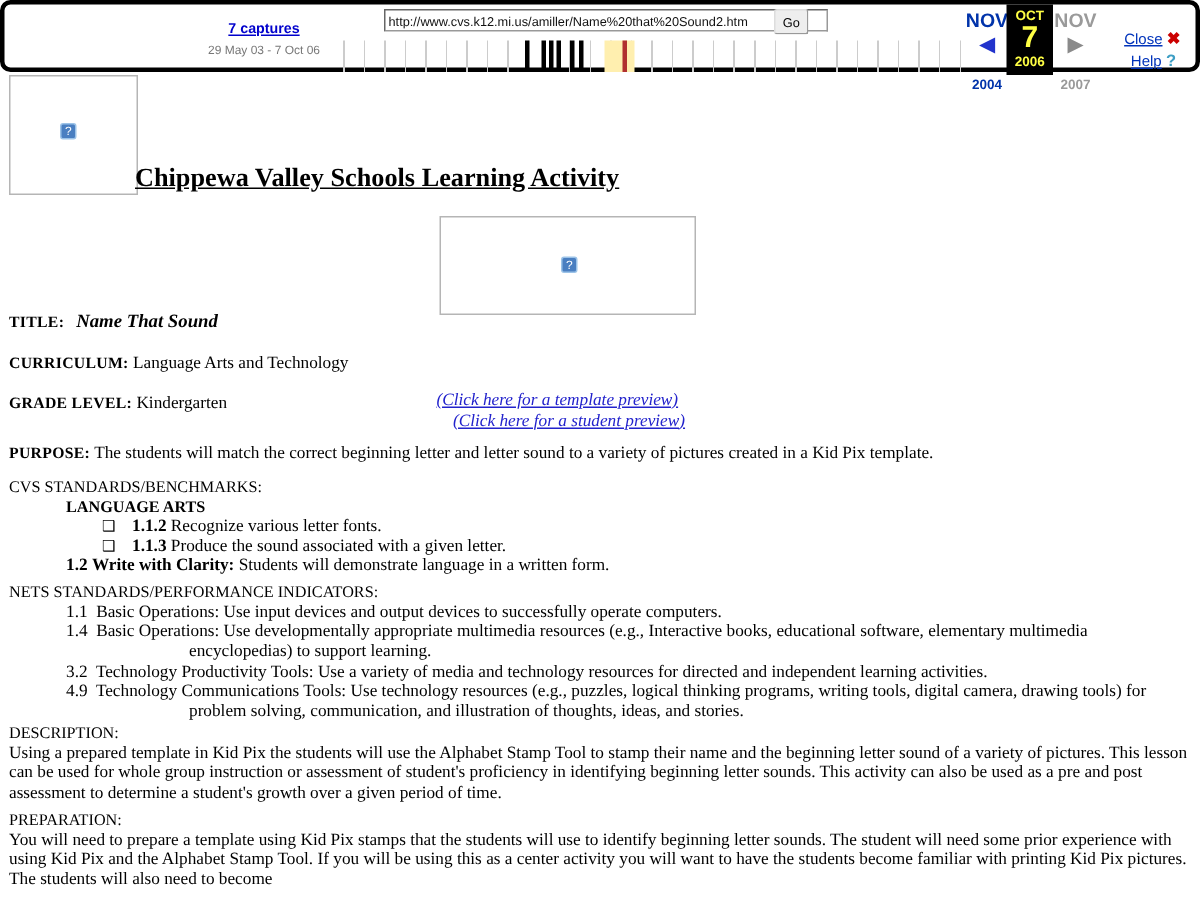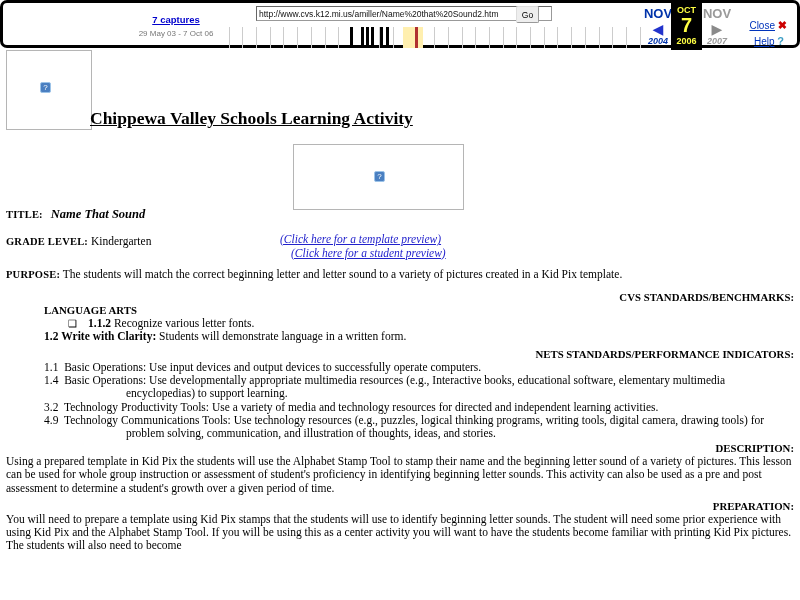--- a/index.html
+++ b/index.html
@@ -27,21 +27,21 @@
     font-size:8.5px; background:#eee; border:1px solid #999;
     border-top-color:#ddd; border-left-color:#ddd; border-radius:2px; cursor:pointer; }
   .wb-timeline { position:absolute; left:213px; top:24px; width:428px; height:21px;
     background:repeating-linear-gradient(to right, transparent 0px, transparent 12.7px, #ccc 12.7px, #ccc 13.7px); }
   .wb-timeline .hl { position:absolute; top:0; height:21px; background:#ffefaf; }
   .wb-timeline .marker { position:absolute; top:0; width:2.5px; height:21px; background:#b03030; }
   .wb-timeline .cap { position:absolute; top:0; width:2.5px; height:21px; background:#000; cursor:pointer; }
   .wb-nav { position:absolute; width:30px; text-align:center; }
   .wb-nav .mon { font-size:13px; font-weight:bold; }
   .wb-nav .arrow { font-size:14px; line-height:14px; margin-top:1px; cursor:pointer; }
-  .wb-nav .yr { font-size:9px; font-weight:bold; margin-top:0; cursor:pointer;font-style:italic; }
+  .wb-nav .yr { font-size:9px; font-weight:bold; margin-top:15px; cursor:pointer; }
   .wb-prev { left:640px; top:3px; color:#0033aa; }
   .wb-prev .arrow { color:#2233cc; }
   .wb-next { left:699px; top:3px; color:#9a9a9a; }
   .wb-next .arrow { color:#8a8a8a; }
   .wb-datebox { position:absolute; left:668px; top:0px; width:31px; height:47px;
     background:#000; color:#ffff44; text-align:center; cursor:pointer; }
   .wb-datebox .m { font-size:9px; font-weight:bold; margin-top:2px; }
   .wb-datebox .d { font-size:20px; font-weight:bold; line-height:21px; }
   .wb-datebox .y { font-size:9px; font-weight:bold; }
   .wb-close { position:absolute; right:10px; top:16px; font-size:10px; }
@@ -62,26 +62,26 @@
     line-height:10px; text-align:center; font-family:"Liberation Sans",sans-serif; }
   .imgbox1 .brokenimg { left:33px; top:31px; }
   .imgbox2 .brokenimg { left:80px; top:26px; }
   .page-h1 { position:absolute; left:84px; top:64px; font-size:17.5px; font-weight:bold;
     text-decoration:underline; white-space:nowrap; }
 
   .row { margin-bottom:14px; }
   .lbl { font-weight:bold; font-size:10.5px; letter-spacing:0.2px; }
   .title-val { font-weight:bold; font-style:italic; font-size:12.5px; margin-left:8px; }
   .row-grade { position:relative; margin-bottom:20px; }
-  .preview-links { position:absolute; left:274px; top:-2px; line-height:13.5px; }
+  .preview-links { position:absolute; left:285px; top:-2px; line-height:13.5px; }
   .preview-links a { display:block; color:#2222cc; font-style:italic; text-decoration:underline; cursor:pointer; }
   .preview-links a.second { padding-left:11px; }
   .row-purpose { margin-bottom:10px; }
 
-  .sec-h { font-weight:bold; font-size:10.8px;text-align:right; }
+  .sec-h { font-weight:normal; font-size:10.8px; }
   .cvs-block { margin-bottom:5px; }
   .cvs-sub { font-weight:bold; font-size:10.8px; margin-left:38px; }
   .std { margin-left:38px; }
   .std .num { font-weight:bold; }
   .std .slbl { font-weight:bold; }
   .chk { margin-left:62px; }
   .chk .bullet { display:inline-block; width:20px; font-size:10px; }
   .chk .num { font-weight:bold; }
   .nets-block { margin-bottom:2px; }
   .nets-item { margin-left:120px; text-indent:-82px; line-height:13.2px; }
@@ -150,37 +150,41 @@
     <h1 class="page-h1">Chippewa Valley Schools Learning Activity</h1>
     <div class="imgbox imgbox2">
       <span class="brokenimg">?</span>
     </div>
   </div>
 
   <div class="row">
     <span class="lbl">TITLE:</span><span class="title-val">Name That Sound</span>
   </div>
 
+  <div class="row">
+    <span class="lbl">CURRICULUM:</span><span> Language Arts and Technology</span>
+  </div>
 
   <div class="row row-grade">
     <span class="lbl">GRADE LEVEL:</span><span> Kindergarten</span>
     <div class="preview-links">
       <a>(Click here for a template preview)</a>
       <a class="second">(Click here for a student preview)</a>
     </div>
   </div>
 
   <div class="row row-purpose">
     <span class="lbl">PURPOSE:</span><span> The students will match the correct beginning letter and letter sound to a variety of pictures created in a Kid Pix template.</span>
   </div>
 
   <div class="cvs-block">
     <div class="sec-h">CVS STANDARDS/BENCHMARKS:</div>
     <div class="cvs-sub">LANGUAGE ARTS</div>
     <div class="chk"><span class="bullet">❑</span><span class="num">1.1.2</span><span> Recognize various letter fonts.</span></div>
+    <div class="chk"><span class="bullet">❑</span><span class="num">1.1.3</span><span> Produce the sound associated with a given letter.</span></div>
     <div class="std"><span class="num">1.2</span> <span class="slbl">Write with Clarity:</span><span>  Students will demonstrate language in a written form.</span></div>
   </div>
 
   <div class="nets-block">
     <div class="sec-h">NETS STANDARDS/PERFORMANCE INDICATORS:</div>
     <div class="nets-item"><span class="num">1.1</span>&nbsp; <span class="slbl">Basic Operations:</span><span>  Use input devices and output devices to successfully operate computers.</span></div>
     <div class="nets-item"><span class="num">1.4</span>&nbsp; <span class="slbl">Basic Operations:</span><span>  Use developmentally appropriate multimedia resources (e.g., Interactive books, educational software, elementary multimedia encyclopedias) to support learning.</span></div>
     <div class="nets-item"><span class="num">3.2</span>&nbsp; <span class="slbl">Technology Productivity Tools:</span><span>  Use a variety of media and technology resources for directed and independent learning activities.</span></div>
     <div class="nets-item"><span class="num">4.9</span>&nbsp; <span class="slbl">Technology Communications Tools:</span><span> Use technology resources (e.g., puzzles, logical thinking programs, writing tools, digital camera, drawing tools) for problem solving, communication, and illustration of thoughts, ideas, and stories.</span></div>
   </div>

